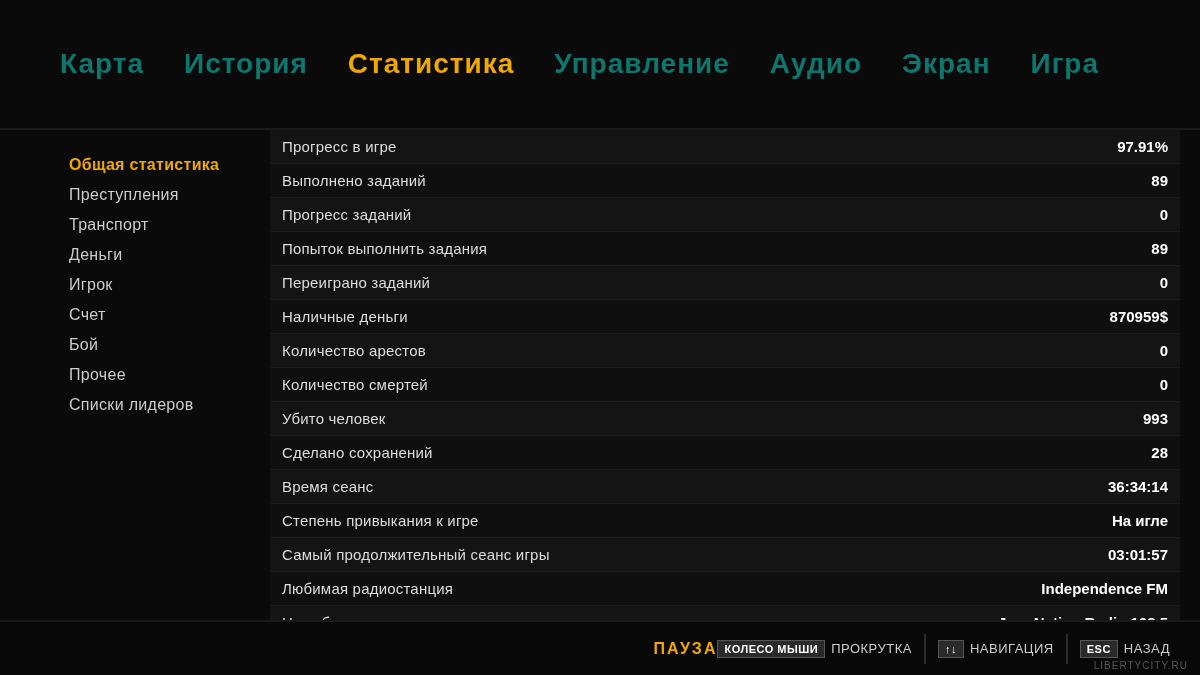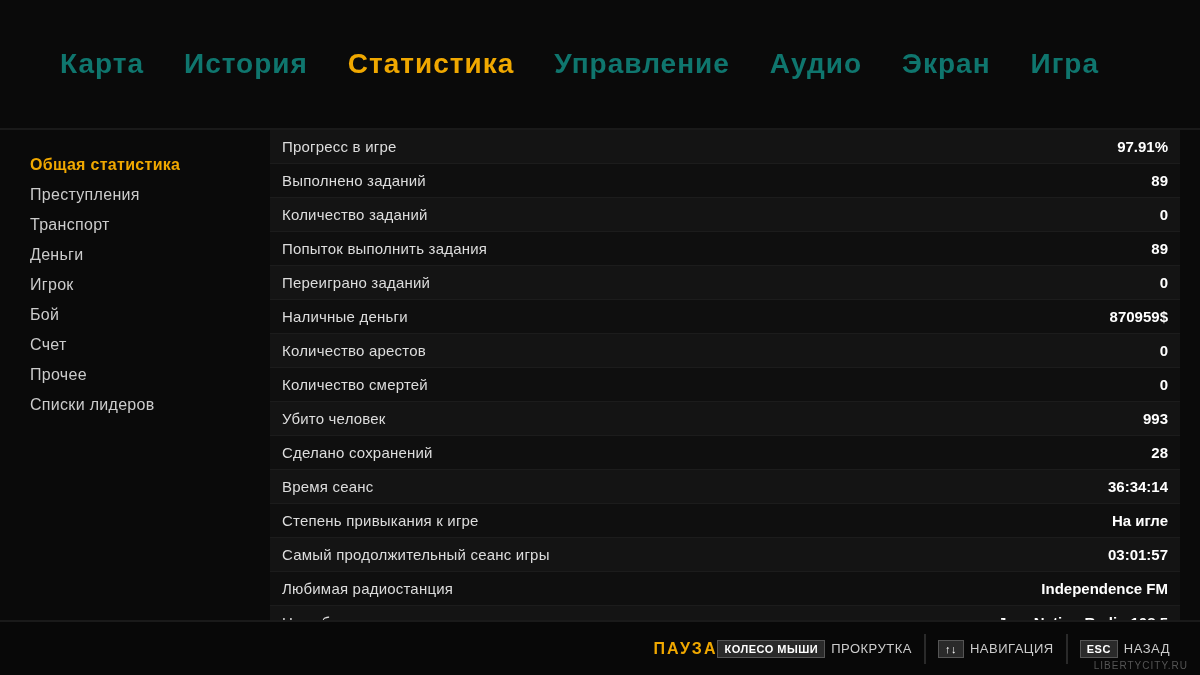--- a/index.html
+++ b/index.html
@@ -45,20 +45,21 @@
       width: 270px;
       padding: 20px 30px;
       flex-shrink: 0;
     }
     .sidebar-item {
       font-size: 16px;
       color: #cccccc;
       padding: 6px 0;
       cursor: pointer;
       letter-spacing: 0.3px;
+      margin-left: 39px;
     }
     .sidebar-item.active {
       color: #f0a800;
       font-weight: bold;
     }
 
     
     #stats-area {
       flex: 1;
       overflow-y: auto;
@@ -168,36 +169,36 @@
     <span class="nav-item">Игра</span>
   </div>
 
 <div id="main">
   <div id="sidebar">
   <div class="sidebar-item active">Общая статистика</div>
       <div class="sidebar-item">Преступления</div>
       <div class="sidebar-item">Транспорт</div>
       <div class="sidebar-item">Деньги</div>
       <div class="sidebar-item">Игрок</div>
+      <div class="sidebar-item">Счет</div>
       <div class="sidebar-item">Бой</div>
-      <div class="sidebar-item">Счет</div>
       <div class="sidebar-item">Прочее</div>
       <div class="sidebar-item">Списки лидеров</div>
     </div>
   <div id="stats-area">
   <div class="stat-row">
         <span class="stat-label">Прогресс в игре</span>
         <span class="stat-value">97.91%</span>
       </div>
       <div class="stat-row">
         <span class="stat-label">Выполнено заданий</span>
         <span class="stat-value">89</span>
       </div>
       <div class="stat-row">
-        <span class="stat-label">Количество заданий</span>
+        <span class="stat-label">Прогресс заданий</span>
         <span class="stat-value">0</span>
       </div>
       <div class="stat-row">
         <span class="stat-label">Попыток выполнить задания</span>
         <span class="stat-value">89</span>
       </div>
       <div class="stat-row">
         <span class="stat-label">Переиграно заданий</span>
         <span class="stat-value">0</span>
       </div>

